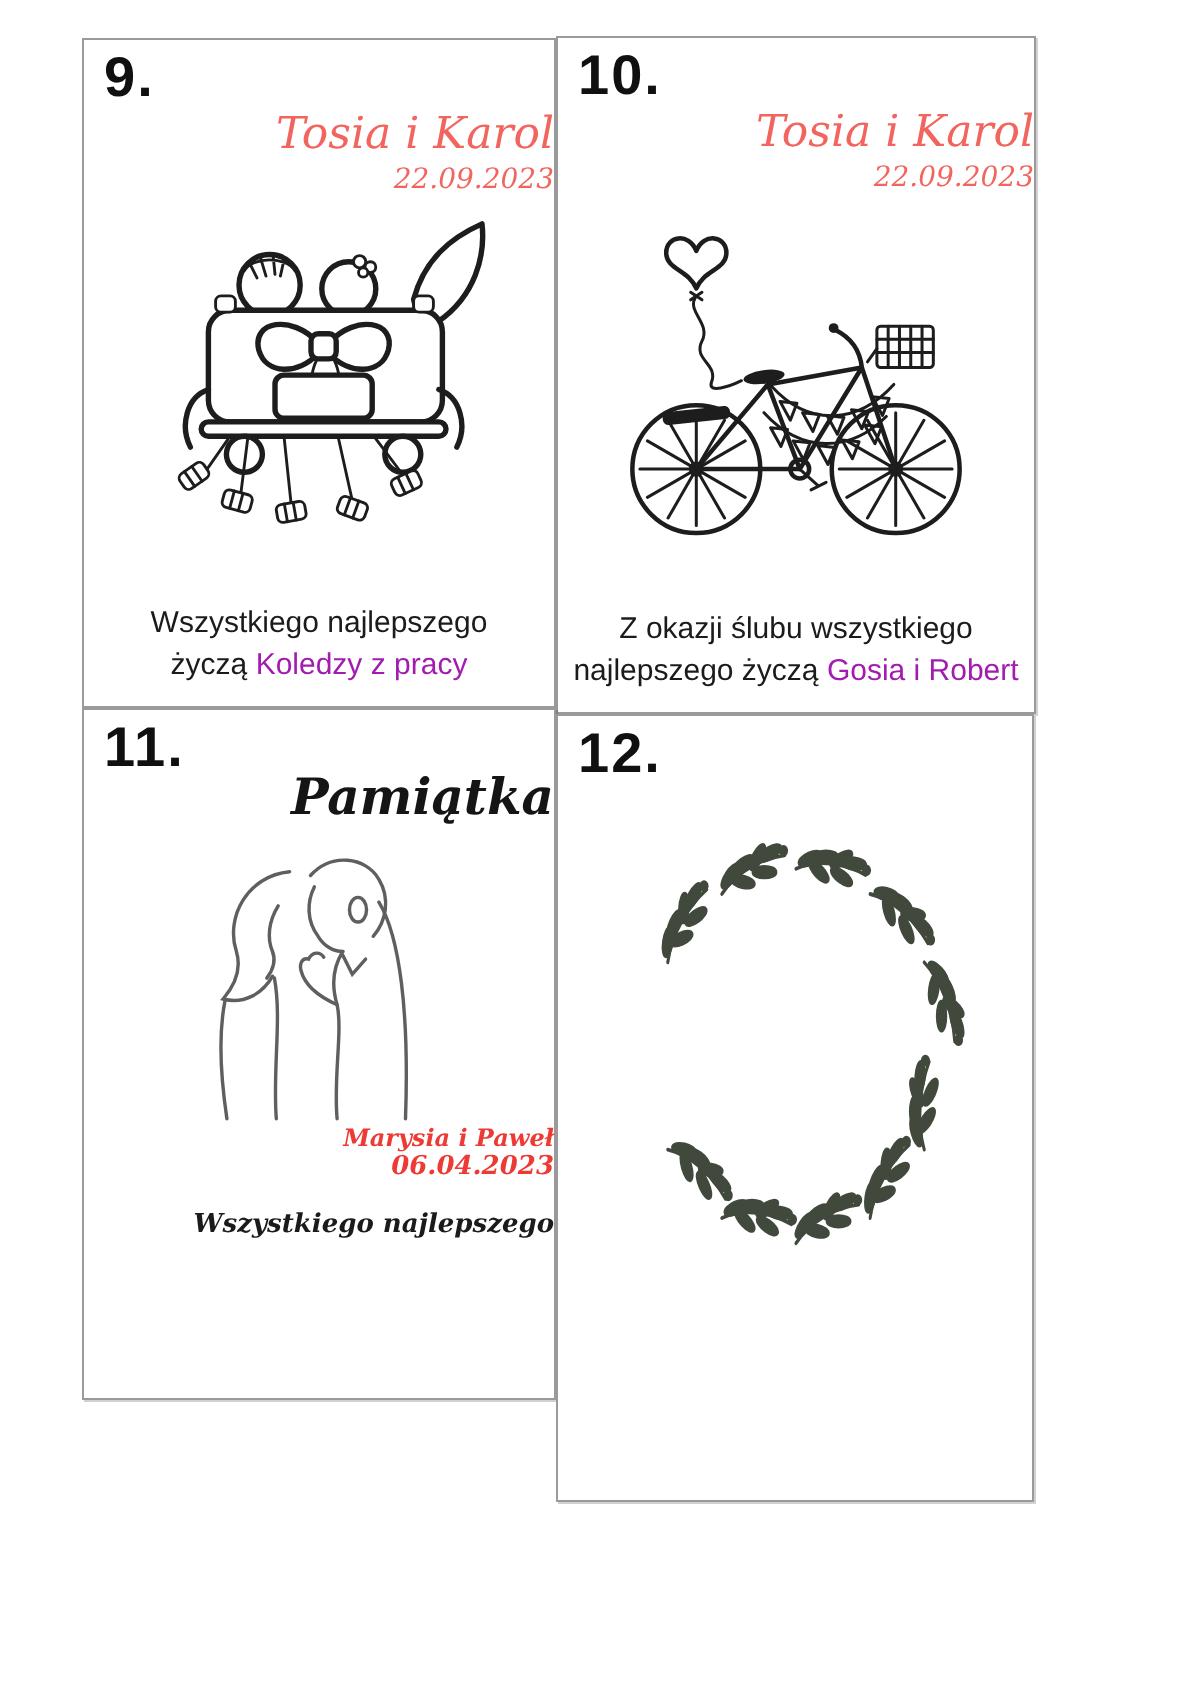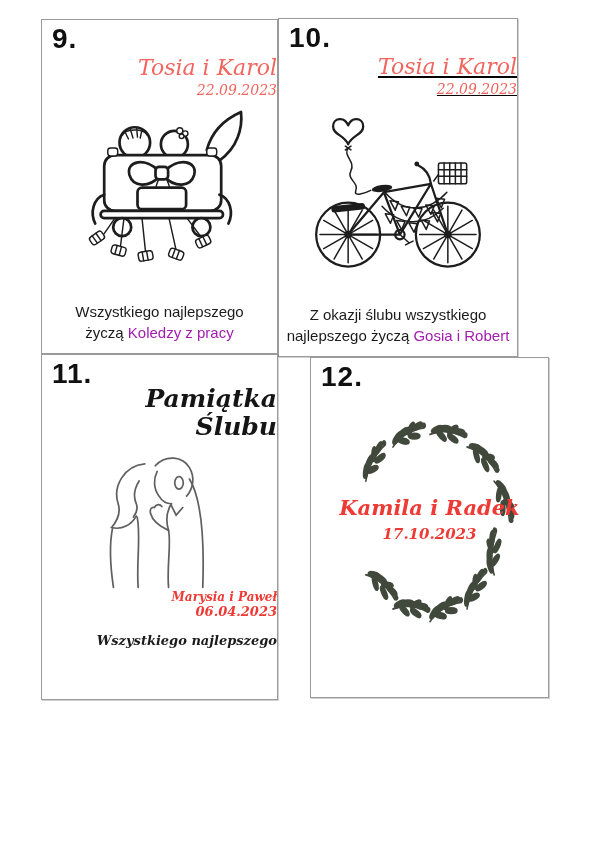--- a/index.html
+++ b/index.html
@@ -1,23 +1,23 @@
 <!DOCTYPE html>
 <html><head>
 <meta charset="utf-8">
 <style>
   html,body{margin:0;padding:0;background:#ffffff;}
   .sheet{position:relative;width:600px;height:849px;background:#ffffff;overflow:hidden;
          font-family:"Liberation Sans",sans-serif;}
   .card{position:absolute;background:#ffffff;border:1px solid #9a9a9a;
         box-shadow:1px 1px 0 rgba(0,0,0,.18);box-sizing:border-box;text-align:center;}
   #card9 {left:41px; top:19px;  width:237px; height:335px;}
-  #card10{left:278px;top:18px;  width:240px; height:339px;text-decoration:underline;}
+  #card10{left:278px;top:18px;  width:240px; height:339px;}
   #card11{left:41px; top:354px; width:237px; height:346px;text-align:right;}
-  #card12{left:278px;top:357px; width:239px; height:341px;margin-left:32px;}
+  #card12{left:278px;top:357px; width:239px; height:394px;}
   .num{position:absolute;top:3px;left:10px;font-size:28px;font-weight:800;color:#101010;
        letter-spacing:1px;}
   .script{font-family:"DejaVu Serif",serif;font-style:italic;color:#f2655e;text-align:right;}
   .title{font-size:22px;margin-top:36px;line-height:1.1;}
   .date-s{font-size:14px;margin-top:2px;}
   .illu{display:block;margin:4px auto 0;}
   .wish{position:absolute;left:0;right:0;bottom:10px;font-size:15px;line-height:1.4;
         color:#1b1b1b;white-space:nowrap;}
   .wish .hl{color:#a21caf;}
   .brush{font-family:"DejaVu Serif",serif;font-style:italic;font-weight:700;}
@@ -133,21 +133,20 @@
     <div class="wish">
       <span>Z okazji ślubu wszystkiego</span><br>
       <span>najlepszego życzą </span><span class="hl">Gosia i Robert</span>
     </div>
   </div>
 
   <div class="card" id="card11">
     <div class="num">11.</div>
     <div class="brush heading">
       <span>Pamiątka</span><br>
-      <span>Ślubu</span>
     </div>
     <svg class="illu couple" width="152" height="146" viewBox="0 0 160 150">
       <path d="M64,18 C42,20 30,42 36,60 C39,70 35,78 29,85 C40,88 50,82 55,73"></path>
       <path d="M58,36 C53,44 52,53 55,60 C57,65 55,70 52,74"></path>
       <path d="M30,86 C26,106 28,128 31,148"></path>
       <path d="M56,74 C60,95 55,122 57,148"></path>
       <path d="M75,20 C86,8 104,10 111,22 C117,32 115,44 108,52"></path>
       <path d="M77,26 C73,34 73,44 79,52 C82,57 87,60 92,60"></path>
       <ellipse cx="100" cy="38" rx="4.5" ry="6.5"></ellipse>
       <path d="M111,34 C122,52 127,92 125,148"></path>
@@ -182,20 +181,16 @@
         <use href="#sprig" transform="translate(61,32.5) rotate(-15)"></use>
         <use href="#sprig" transform="translate(100,22) rotate(15)"></use>
         <use href="#sprig" transform="translate(139,32.5) rotate(45)"></use>
         <use href="#sprig" transform="translate(167.5,61) rotate(75)"></use>
         <use href="#sprig" transform="translate(32.5,139) rotate(45)"></use>
         <use href="#sprig" transform="translate(61,167.5) rotate(15)"></use>
         <use href="#sprig" transform="translate(100,178) rotate(-15)"></use>
         <use href="#sprig" transform="translate(139,167.5) rotate(-45)"></use>
         <use href="#sprig" transform="translate(167.5,139) rotate(-75)"></use>
       </svg>
-      <div class="wreath-text">
-        <div class="brush names">Kamila i Radek</div>
-        <div class="brush date-b">17.10.2023</div>
-      </div>
     </div>
   </div>
 
 </div>
 
 </body></html>

